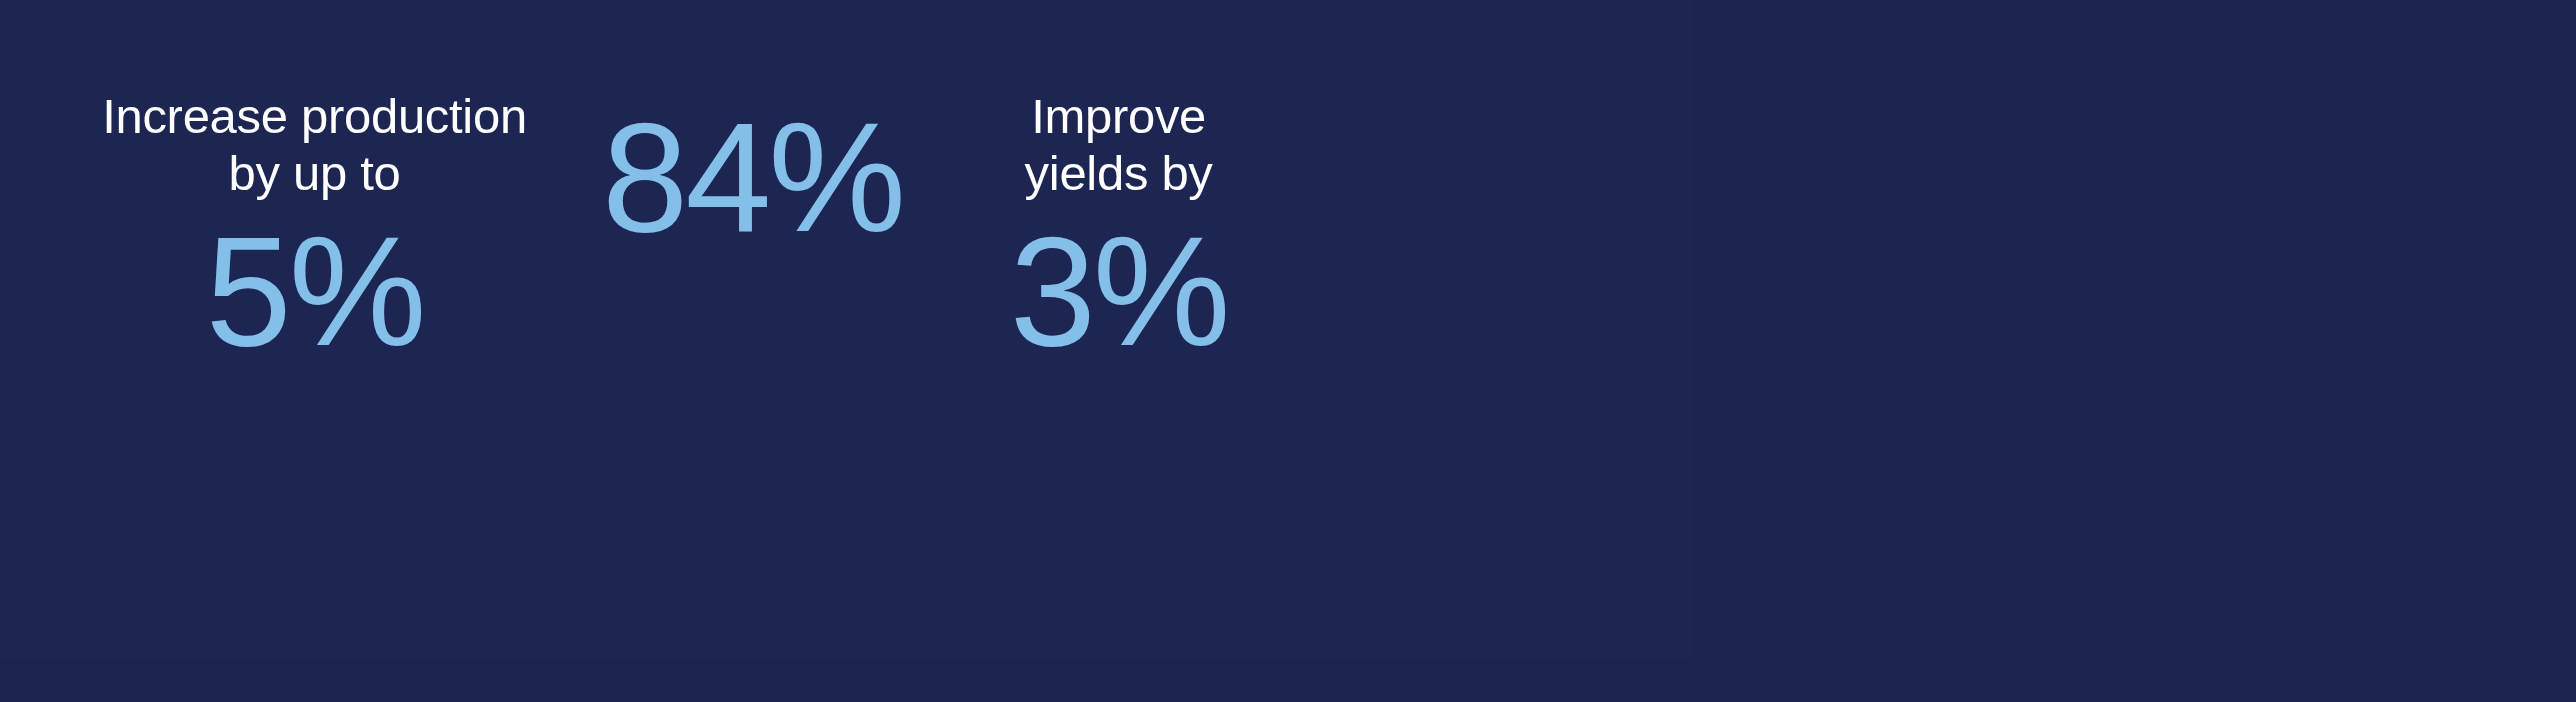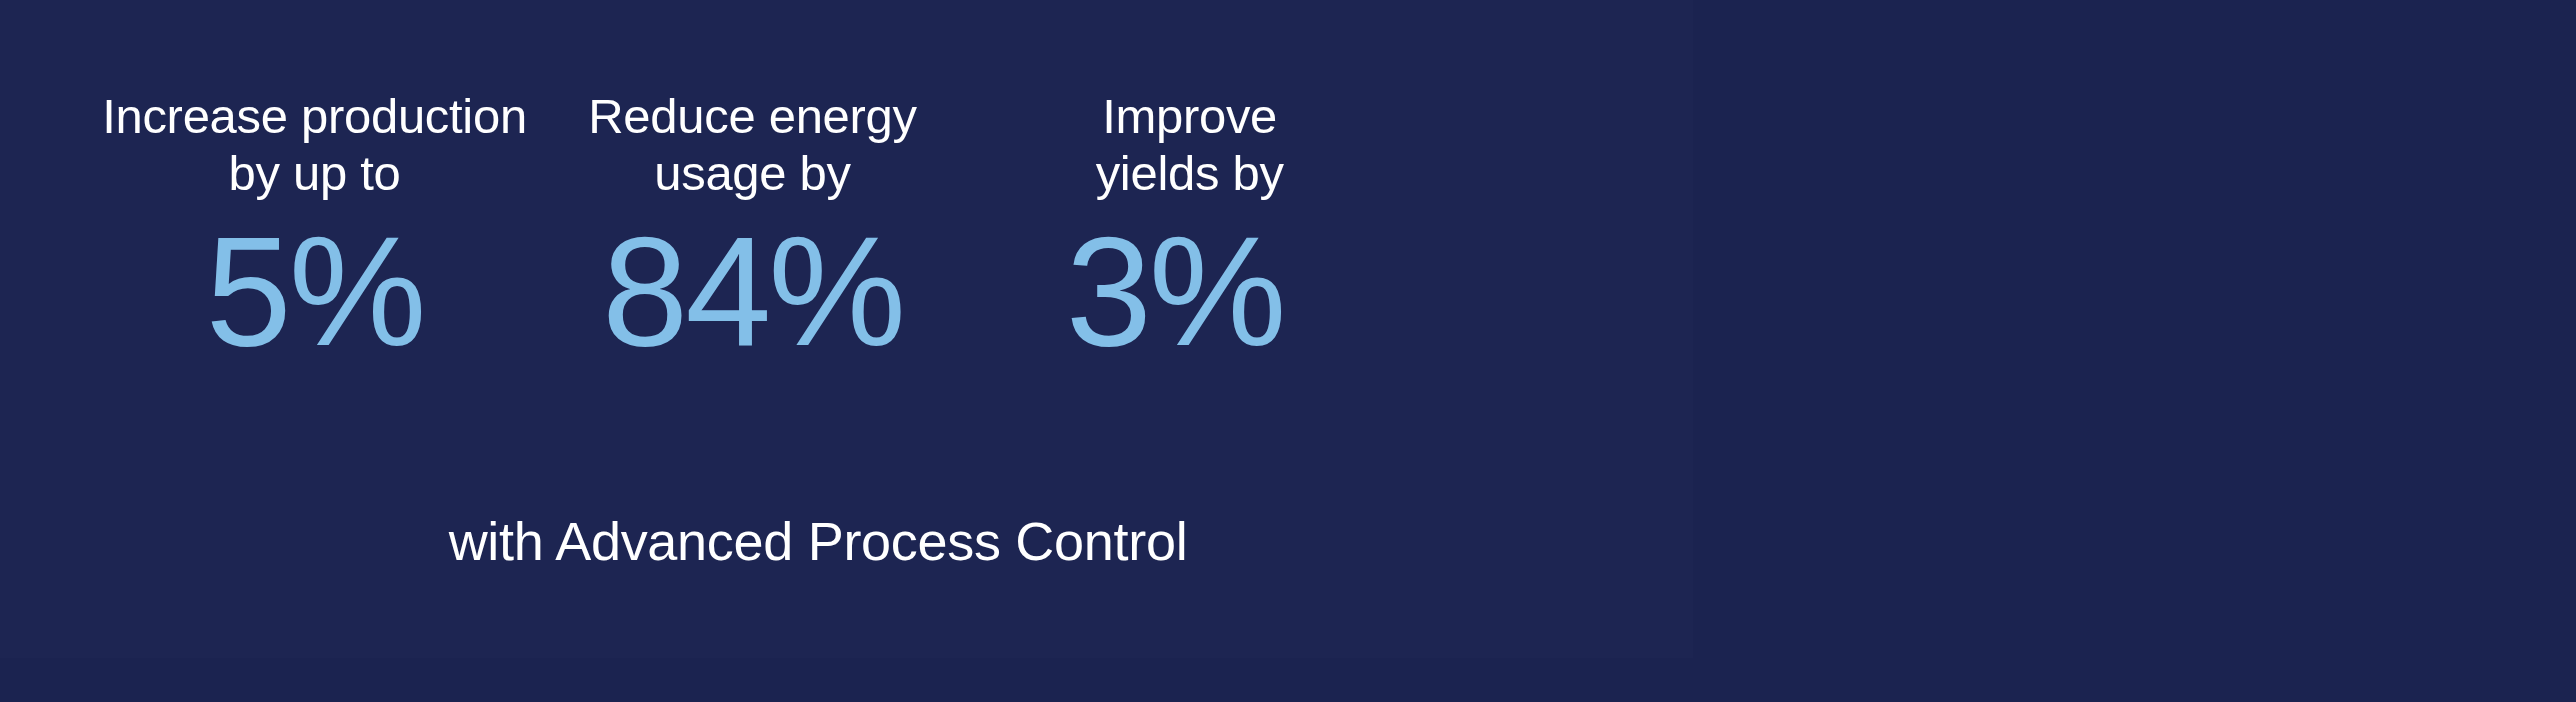--- a/index.html
+++ b/index.html
@@ -34,21 +34,21 @@
     align-items:flex-start;
   }
   .stat{
     display:flex;
     flex-direction:column;
     align-items:center;
     text-align:center;
   }
   .stat.s1{ width:453px; margin-left:88px; }
   .stat.s2{ width:361px; margin-left:31px; }
-  .stat.s3{ width:330px; margin-left:20.6px;align-items:flex-end; }
+  .stat.s3{ width:330px; margin-left:20.6px; }
 
   .stat-label{
     color:#ffffff;
     font-size:49px;
     line-height:1.16;
     font-weight:400;
     letter-spacing:-0.3px;
     white-space:pre-line;
     font-stretch:condensed;
   }
@@ -87,31 +87,26 @@
 
   <div class="stats-row">
 
     <div class="stat s1">
       <div class="stat-label">Increase production
 by up to</div>
       <div class="stat-value">5%</div>
     </div>
 
     <div class="stat s2">
-      <div class="stat-label">Reduce energy
-usage by</div>
       <div class="stat-value">84%</div>
     </div>
 
     <div class="stat s3">
       <div class="stat-label">Improve
 yields by</div>
       <div class="stat-value">3%</div>
     </div>
 
   </div>
 
-  <div class="stats-footer">
-    <span class="inner">with Advanced Process Control</span>
-  </div>
 
 </div>
 
 
 </body></html>

